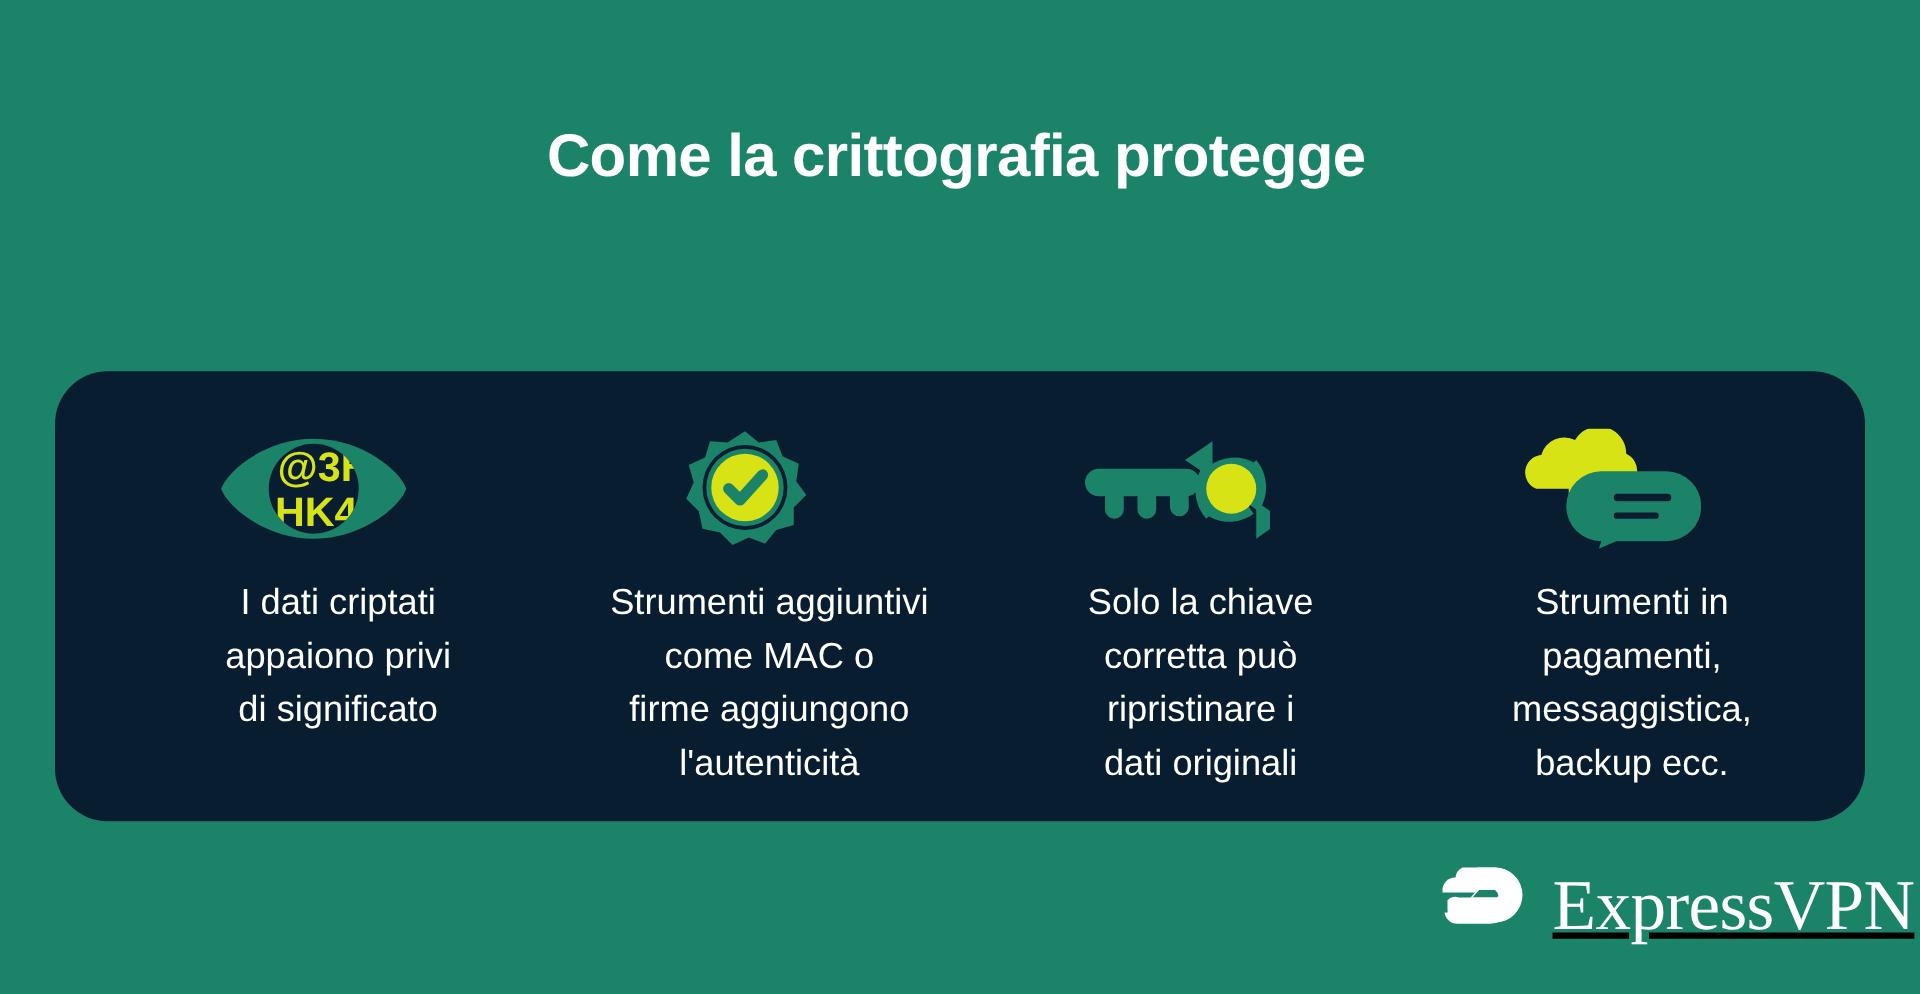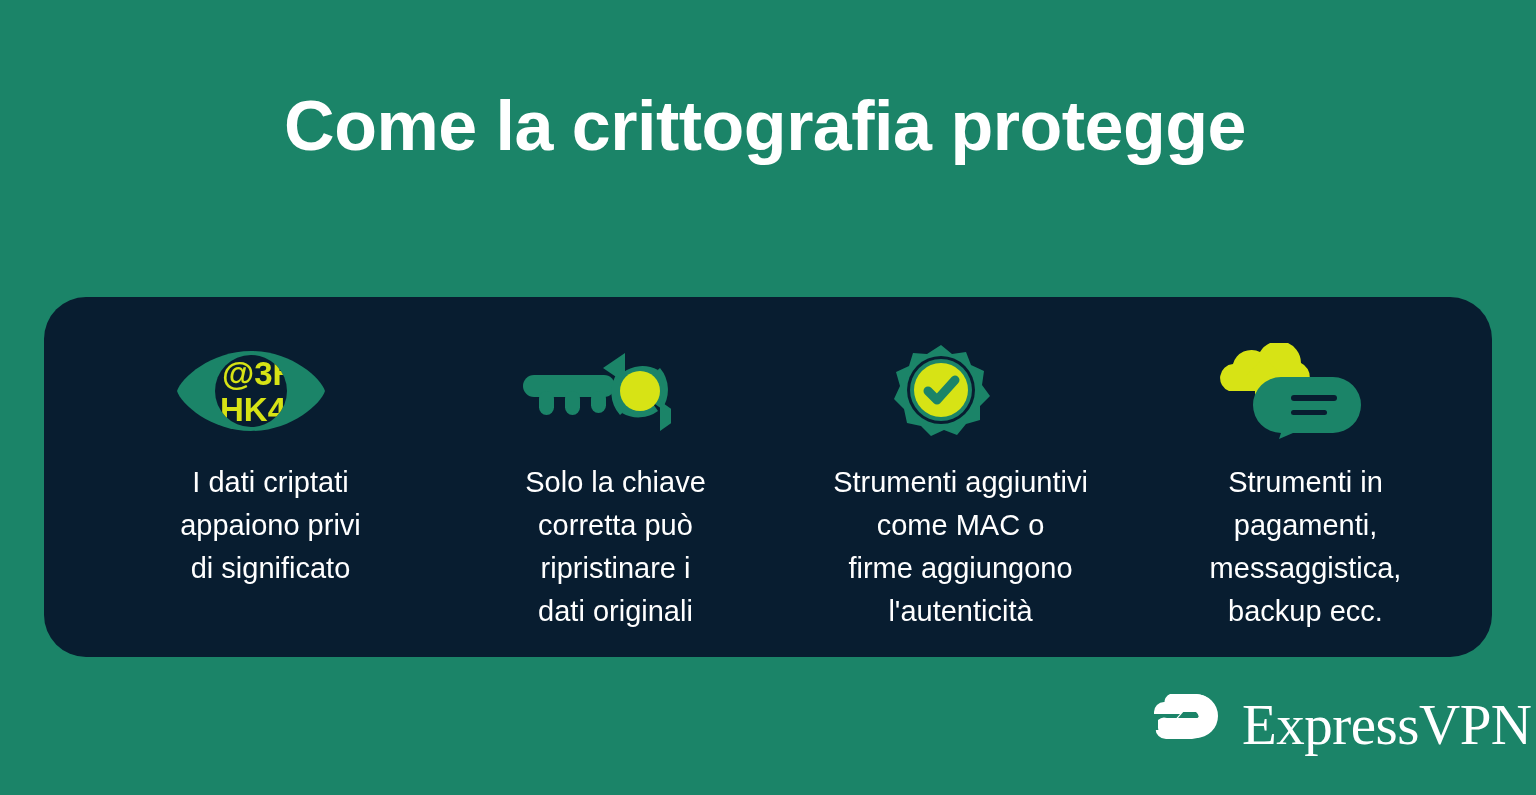--- a/index.html
+++ b/index.html
@@ -19,21 +19,21 @@
   
   .title {
     position: absolute;
     top: 82px;
     left: 0;
     width: 1530px;
     text-align: center;
     color: #ffffff;
     font-family: "Liberation Sans", sans-serif;
     font-weight: bold;
-    font-size: 70px;
+    font-size: 48px;
     line-height: 88px;
     letter-spacing: -0.5px;
   }
   .title-line { display: block; white-space: nowrap; }
 
   
   .card {
     position: absolute;
     left: 44px;
     top: 297px;
@@ -76,20 +76,21 @@
 
   
   .logo {
     position: absolute;
     left: 1152px;
     top: 692px;
     display: flex;
     flex-direction: row;
     align-items: center;
     gap: 18px;
+    text-decoration: underline;
   }
   .logo-mark { display: block; }
   .logo-wordmark {
     color: #ffffff;
     font-family: "Liberation Serif", serif;
     font-size: 57px;
     line-height: 57px;
     letter-spacing: -0.5px;
     white-space: nowrap;
   }
@@ -119,60 +120,60 @@
         </g>
       </svg>
     </div>
     <div class="feature-caption">I dati criptati
 appaiono privi
 di significato</div>
   </div>
 
   <div class="feature">
     <div class="feature-icon">
-      <svg width="150" height="96" viewBox="0 0 150 96" xmlns="http://www.w3.org/2000/svg">
-
-        <rect x="2" y="32" width="92" height="22" rx="11" fill="#1b8468"></rect>
-
-        <rect x="18" y="48" width="15" height="24" rx="7.5" fill="#1b8468"></rect>
-        <rect x="44" y="48" width="15" height="24" rx="7.5" fill="#1b8468"></rect>
-        <rect x="70" y="48" width="15" height="22" rx="7.5" fill="#1b8468"></rect>
-
-        <path d="M101 30 A 33 33 0 0 1 137 27 L 131 38 A 21 21 0 0 0 108 41 Z" fill="#1b8468"></path>
-        <path d="M139 25 A 34 34 0 0 1 141 66 L 131 59 A 22 22 0 0 0 130 33 Z" fill="#1b8468"></path>
-        <path d="M137 68 A 33 33 0 0 1 101 70 L 108 59 A 21 21 0 0 0 130 58 Z" fill="#1b8468"></path>
-        <path d="M99 72 A 34 34 0 0 1 97 29 L 107 37 A 22 22 0 0 0 108 64 Z" fill="#1b8468"></path>
-
-        <polygon points="104,10 104,40 82,25" fill="#1b8468"></polygon>
-        <polygon points="139,88 139,58 160,73" fill="#1b8468"></polygon>
-
-        <circle cx="119" cy="48" r="20" fill="#d7e315"></circle>
-      </svg>
-    </div>
-    <div class="feature-caption">Solo la chiave
-corretta può
-ripristinare i
-dati originali</div>
-  </div>
-
-  <div class="feature">
-    <div class="feature-icon">
       <svg width="100" height="96" viewBox="0 0 100 96" xmlns="http://www.w3.org/2000/svg">
         <path d="M50 2
                  L61 11 L75 9 L80 22 L93 28 L91 42 L99 53 L89 63 L89 77 L75 81 L66 92 L53 87 L40 93 L30 83 L16 80 L13 66 L3 56 L9 43 L5 29 L18 23 L22 10 L36 11 Z" fill="#1b8468"></path>
         <circle cx="50" cy="47" r="34" fill="#081d30"></circle>
         <circle cx="50" cy="47" r="31" fill="#1b8468"></circle>
         <circle cx="50" cy="47" r="27" fill="#d7e315"></circle>
         <path d="M37 48 L46 57 L64 37" stroke="#1b8468" stroke-width="9" fill="none" stroke-linecap="round" stroke-linejoin="round"></path>
       </svg>
     </div>
     <div class="feature-caption">Strumenti aggiuntivi
 come MAC o
 firme aggiungono
 l'autenticità</div>
+  </div>
+
+  <div class="feature">
+    <div class="feature-icon">
+      <svg width="150" height="96" viewBox="0 0 150 96" xmlns="http://www.w3.org/2000/svg">
+
+        <rect x="2" y="32" width="92" height="22" rx="11" fill="#1b8468"></rect>
+
+        <rect x="18" y="48" width="15" height="24" rx="7.5" fill="#1b8468"></rect>
+        <rect x="44" y="48" width="15" height="24" rx="7.5" fill="#1b8468"></rect>
+        <rect x="70" y="48" width="15" height="22" rx="7.5" fill="#1b8468"></rect>
+
+        <path d="M101 30 A 33 33 0 0 1 137 27 L 131 38 A 21 21 0 0 0 108 41 Z" fill="#1b8468"></path>
+        <path d="M139 25 A 34 34 0 0 1 141 66 L 131 59 A 22 22 0 0 0 130 33 Z" fill="#1b8468"></path>
+        <path d="M137 68 A 33 33 0 0 1 101 70 L 108 59 A 21 21 0 0 0 130 58 Z" fill="#1b8468"></path>
+        <path d="M99 72 A 34 34 0 0 1 97 29 L 107 37 A 22 22 0 0 0 108 64 Z" fill="#1b8468"></path>
+
+        <polygon points="104,10 104,40 82,25" fill="#1b8468"></polygon>
+        <polygon points="139,88 139,58 160,73" fill="#1b8468"></polygon>
+
+        <circle cx="119" cy="48" r="20" fill="#d7e315"></circle>
+      </svg>
+    </div>
+    <div class="feature-caption">Solo la chiave
+corretta può
+ripristinare i
+dati originali</div>
   </div>
 
   <div class="feature">
     <div class="feature-icon">
       <svg width="150" height="96" viewBox="0 0 150 96" xmlns="http://www.w3.org/2000/svg">
 
         <path d="M18 48 A 14 14 0 0 1 22 21 A 19 19 0 0 1 49 9 A 22 22 0 0 1 90 20 A 15 15 0 0 1 88 48 Z" fill="#d7e315"></path>
 
         <polygon points="53,14 72,34 62,34 62,56 44,56 44,34 34,34" fill="#d7e315"></polygon>
 

